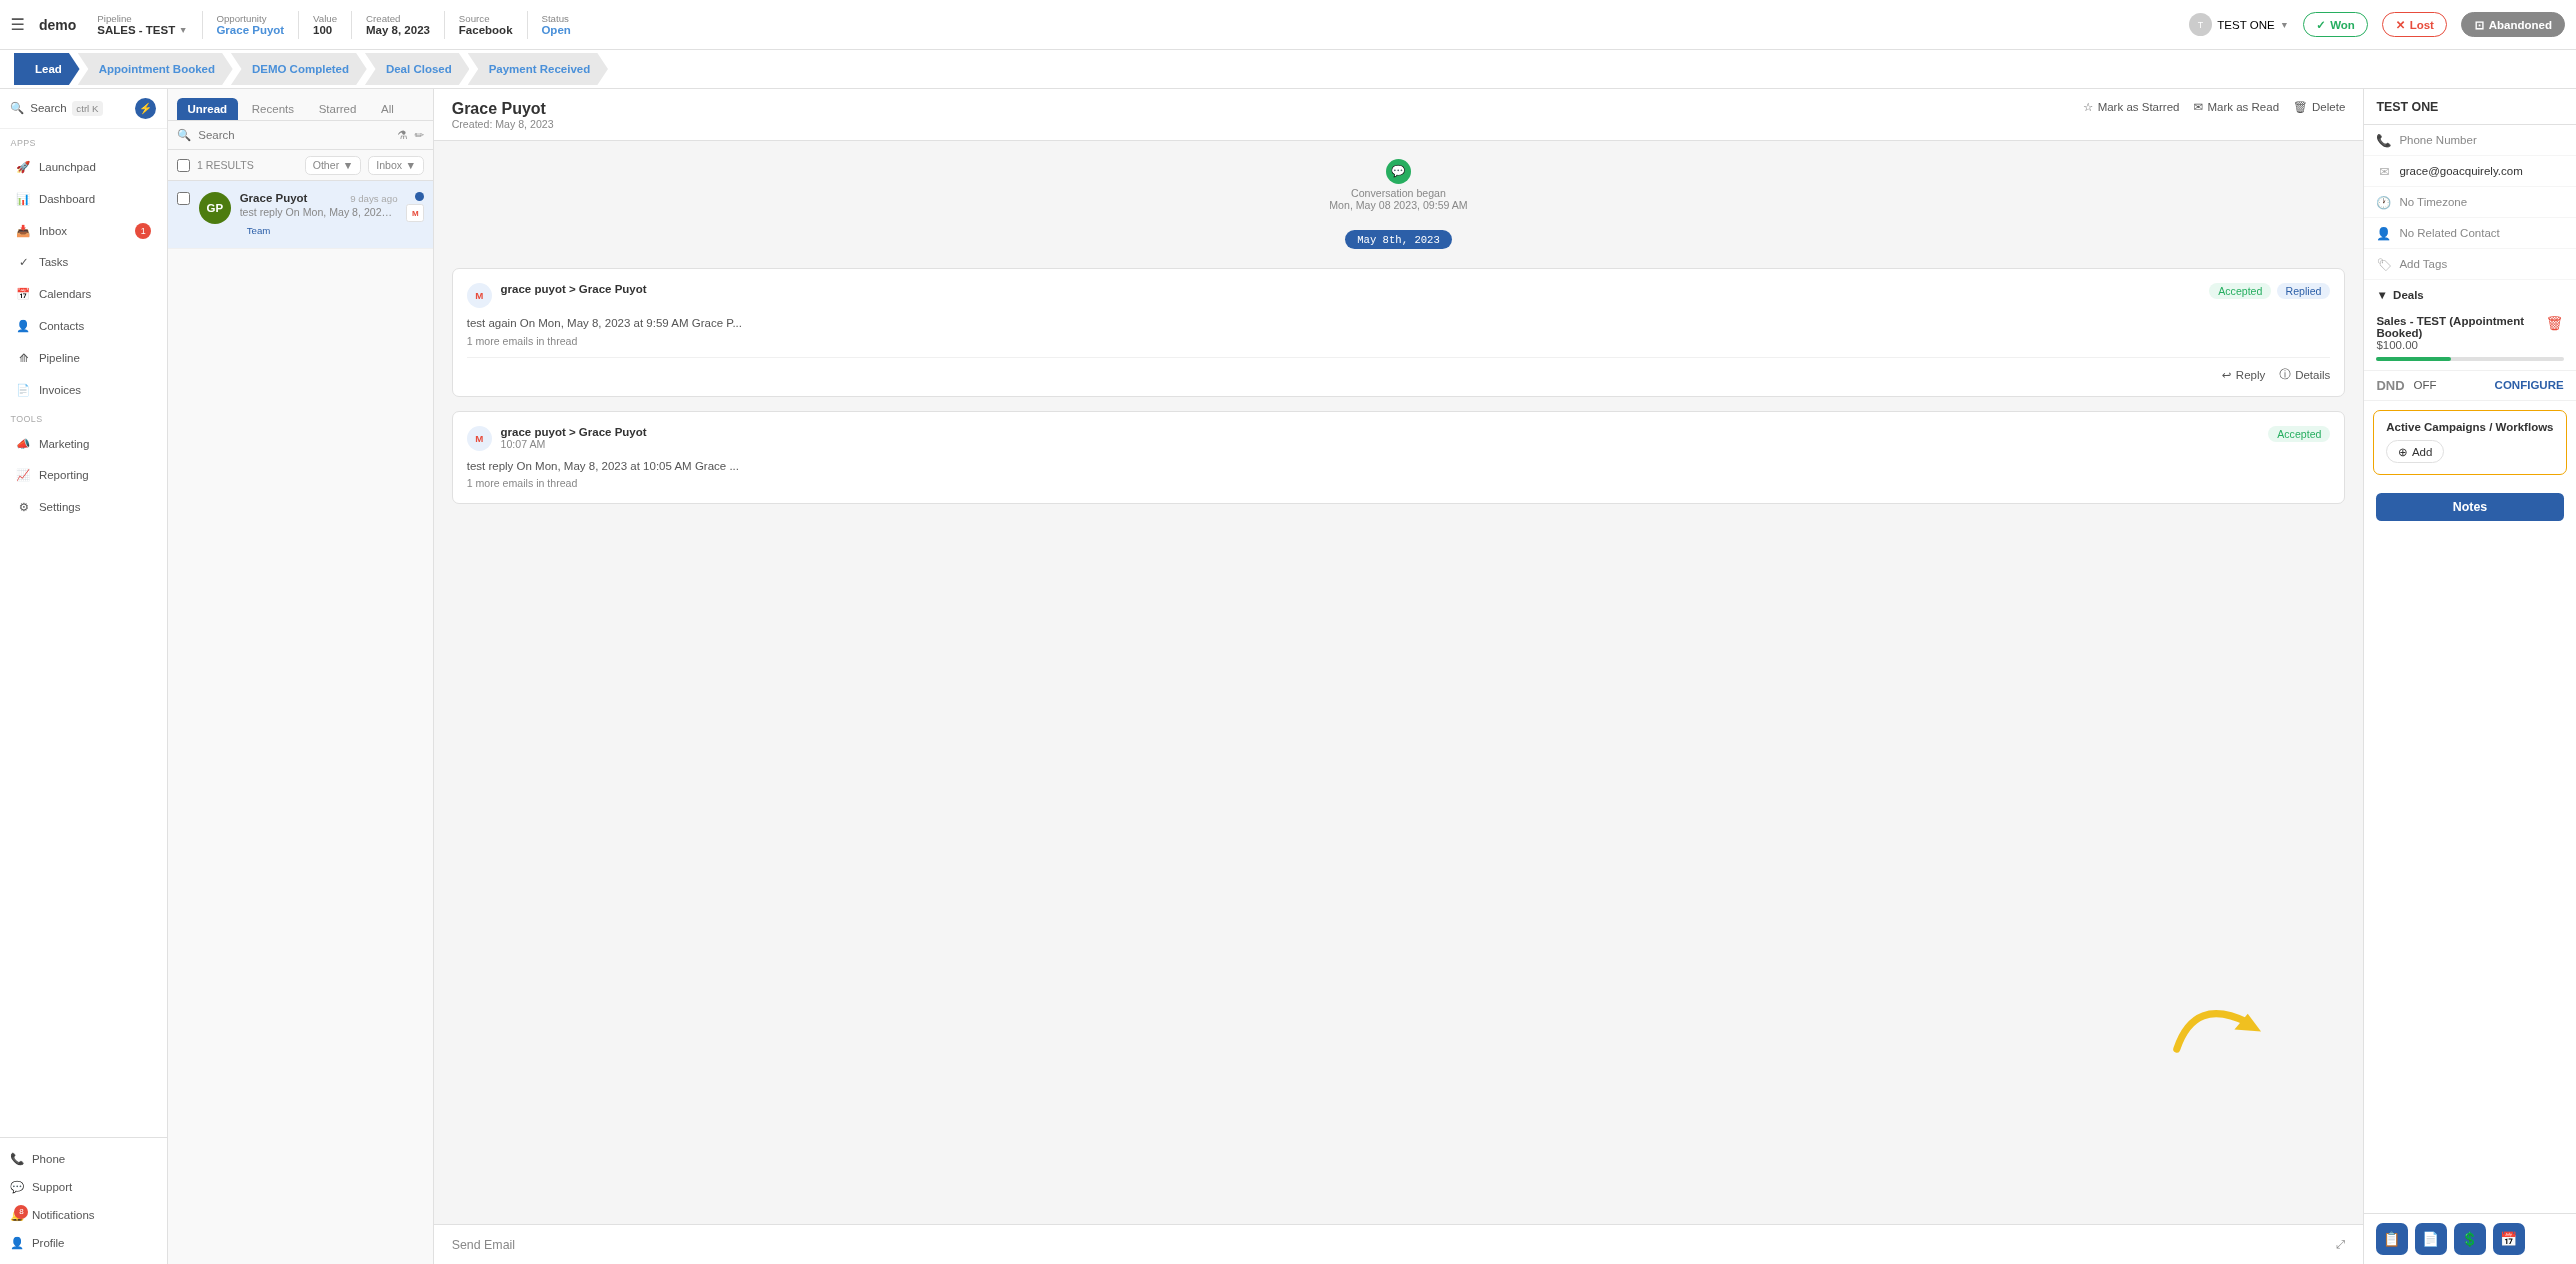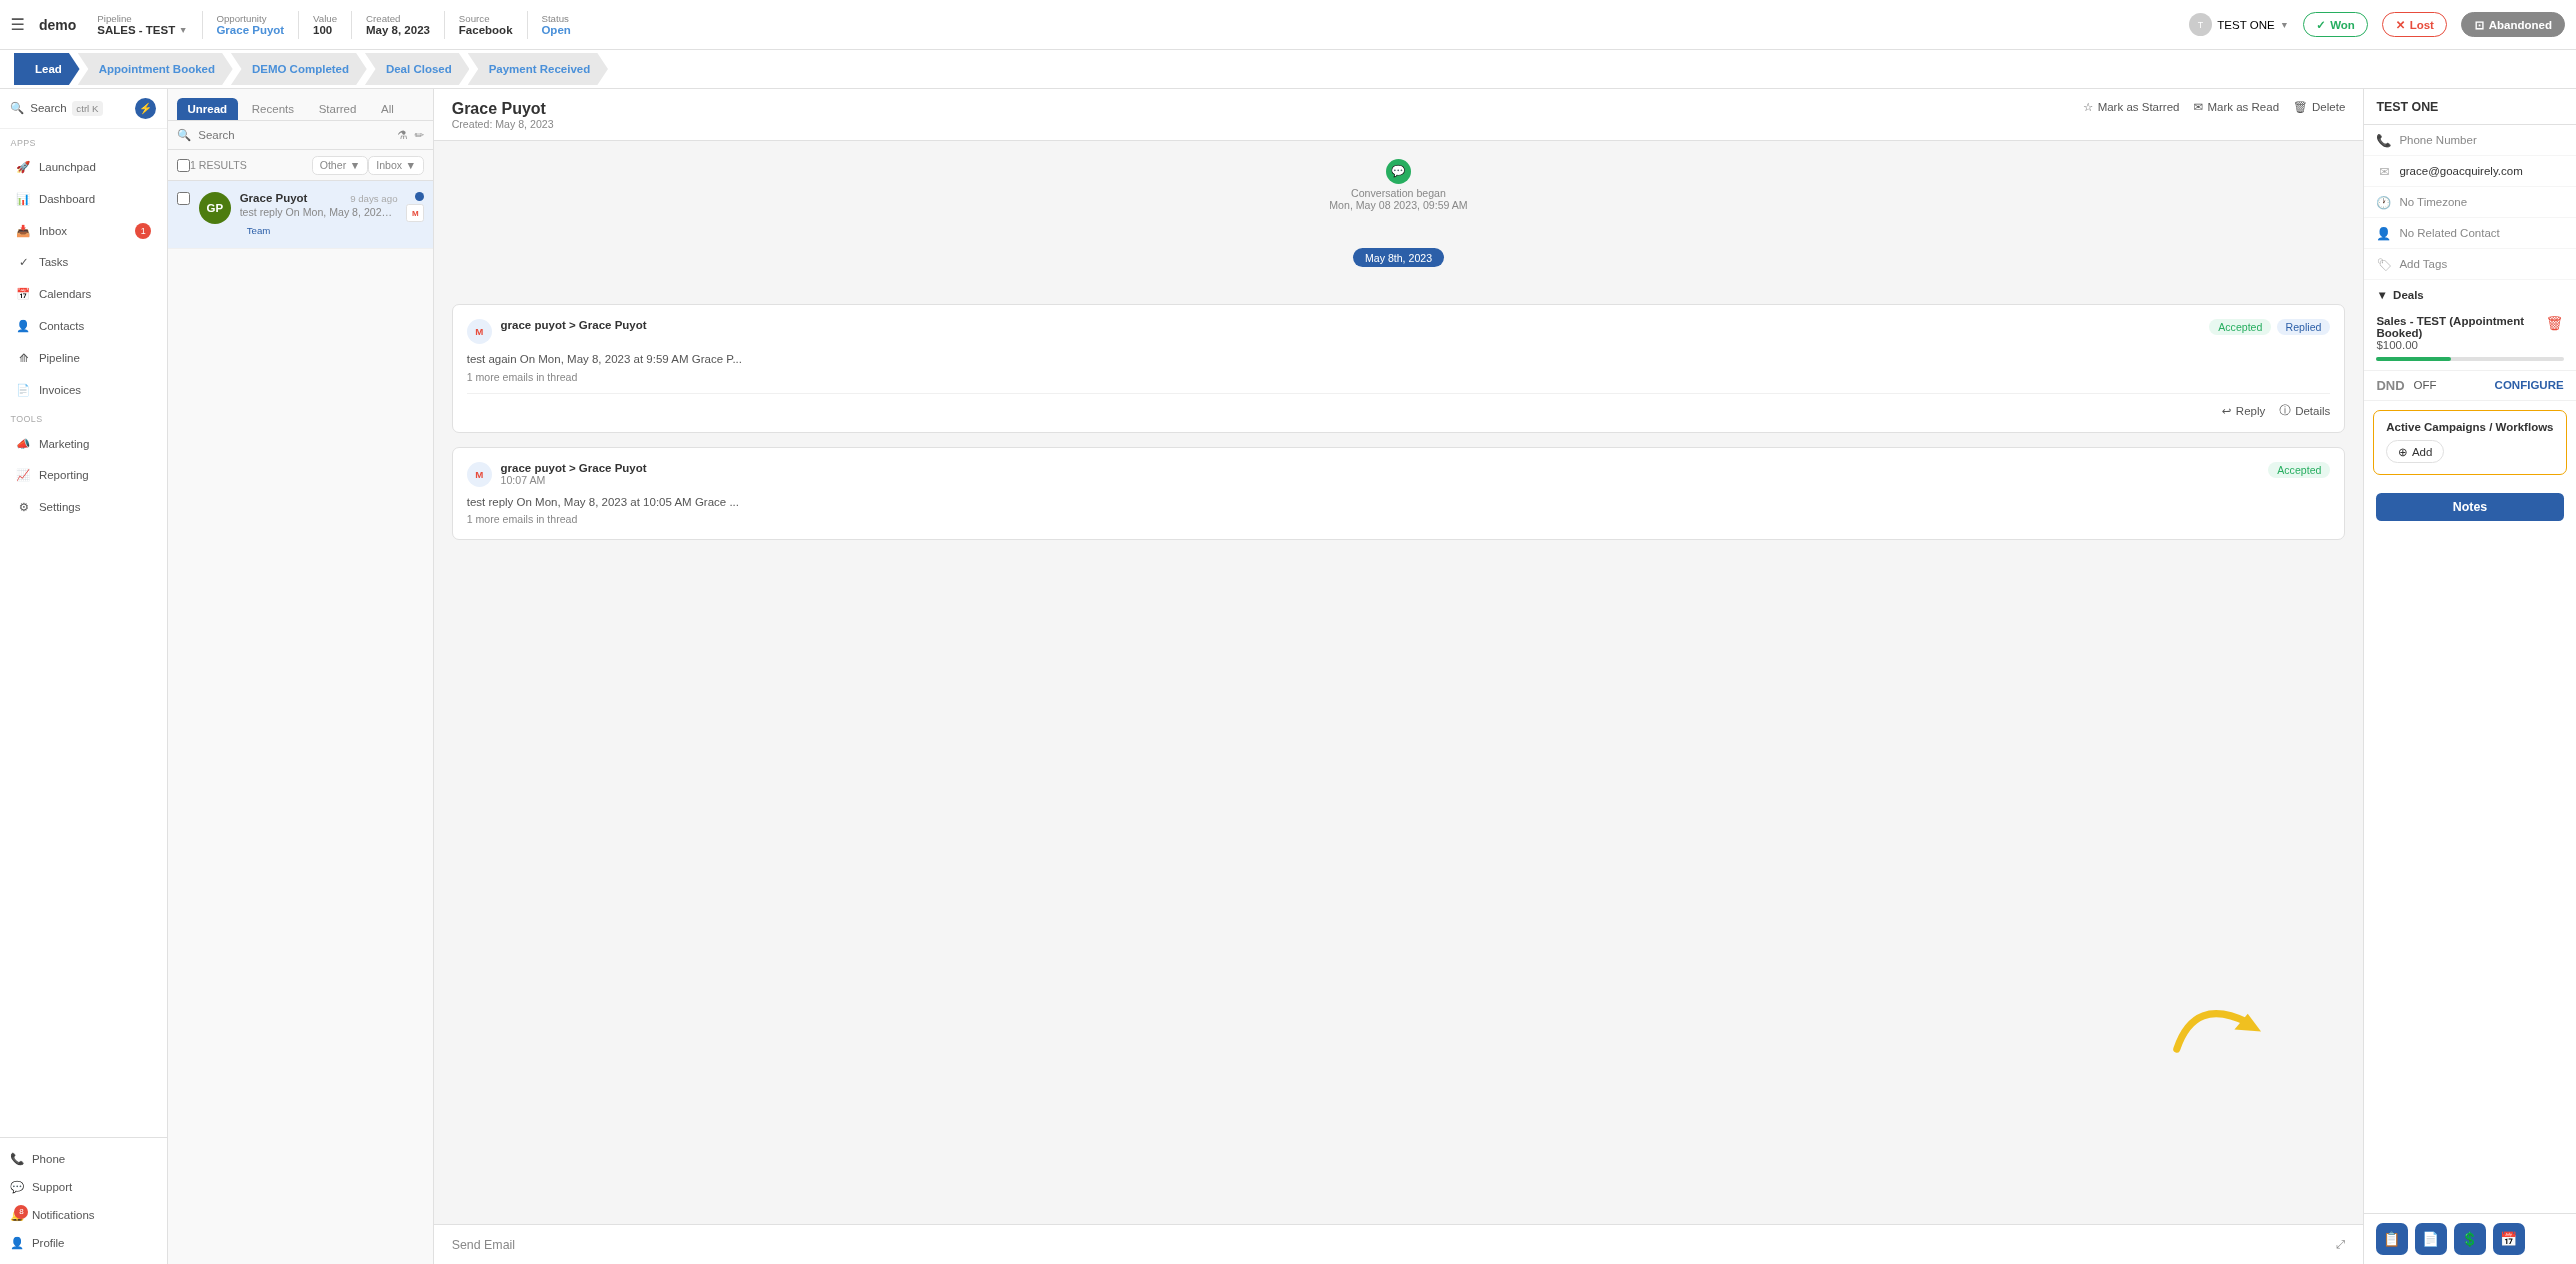--- a/index.html
+++ b/index.html
@@ -52,21 +52,21 @@
 
     
     .conv-list { width: 266px; background: #f9f9f9; border-right: 0.9px solid #e0e0e0; display: flex; flex-direction: column; flex-shrink: 0; }
     .conv-tabs { display: flex; padding: 8.9px 8.9px 0; gap: 3.5px; border-bottom: 0.9px solid #e0e0e0; }
     .conv-tab { padding: 5.3px 10.6px; font-size: 11.5px; cursor: pointer; color: #888; border-radius: 5.3px 5.3px 0 0; }
     .conv-tab-active { background: #2c5fa8; color: #fff; font-weight: 600; }
     .conv-search-bar { display: flex; align-items: center; gap: 7px; padding: 7px 8.9px; border-bottom: 0.9px solid #e0e0e0; }
     .conv-search-icon { color: #aaa; font-size: 11.5px; }
     .conv-search-input { flex: 1; border: none; background: transparent; font-size: 11.5px; color: #333; outline: none; }
     .conv-filter-icons { display: flex; gap: 7px; margin-left: auto; color: #888; cursor: pointer; }
-    .conv-results-bar { display: flex; align-items: center; padding: 5.3px 8.9px; font-size: 10.6px; color: #888; border-bottom: 0.9px solid #e0e0e0; }
+    .conv-results-bar { display: flex; align-items: center; gap: 7px; padding: 5.3px 8.9px; font-size: 10.6px; color: #888; border-bottom: 0.9px solid #e0e0e0; }
     .conv-results-bar input[type=checkbox] { margin: 0; }
     .conv-filter-other { display: flex; align-items: center; gap: 3.5px; background: #fff; border: 0.9px solid #e0e0e0; border-radius: 5.3px; padding: 2.7px 7px; cursor: pointer; font-size: 10.6px; margin-left: auto; }
     .conv-filter-latest { display: flex; align-items: center; gap: 3.5px; background: #fff; border: 0.9px solid #e0e0e0; border-radius: 5.3px; padding: 2.7px 7px; cursor: pointer; font-size: 10.6px; }
     .conv-item { display: flex; align-items: flex-start; gap: 8.9px; padding: 10.6px 8.9px; background: #fff; border-bottom: 0.9px solid #f0f0f0; cursor: pointer; position: relative; }
     .conv-item-selected { background: #e8f0fb; }
     .conv-avatar { width: 32px; height: 32px; border-radius: 50%; background: #4d7c0f; color: #fff; display: flex; align-items: center; justify-content: center; font-size: 11.5px; font-weight: 700; flex-shrink: 0; }
     .conv-item-body { flex: 1; min-width: 0; }
     .conv-item-header { display: flex; justify-content: space-between; align-items: center; }
     .conv-item-name { font-weight: 600; font-size: 11.5px; color: #333; }
     .conv-item-time { font-size: 9.7px; color: #aaa; }
@@ -78,21 +78,21 @@
     .gmail-icon { width: 17.7px; height: 17.7px; border-radius: 2.7px; background: #fff; border: 0.9px solid #e0e0e0; display: flex; align-items: center; justify-content: center; font-size: 8px; color: #e74c3c; font-weight: 700; }
 
     
     .conv-view { flex: 1; display: flex; flex-direction: column; background: #f5f5f5; overflow: hidden; }
     .conv-view-header { background: #fff; padding: 10.6px 17.7px; border-bottom: 0.9px solid #e0e0e0; display: flex; align-items: flex-start; justify-content: space-between; flex-shrink: 0; }
     .conv-contact-name { font-size: 16px; font-weight: 700; color: #333; }
     .conv-created { font-size: 10.6px; color: #888; }
     .conv-header-actions { display: flex; align-items: center; gap: 14px; }
     .conv-header-btn { display: flex; align-items: center; gap: 4.4px; color: #555; font-size: 11.5px; cursor: pointer; }
     .conv-messages { flex: 1; overflow-y: auto; padding: 17.7px; display: flex; flex-direction: column; gap: 14px; }
-    .conv-date-divider { text-align: center; margin: 23px 0; }
+    .conv-date-divider { text-align: center; margin: 5px 0; font-family: Liberation Mono, monospace; }
     .conv-date-badge { background: #2c5fa8; color: #fff; border-radius: 10.6px; padding: 3.5px 12.4px; font-size: 10.6px; display: inline-block; }
     .conv-started { text-align: center; color: #888; font-size: 10.6px; }
     .conv-started-icon { background: #27ae60; color: #fff; border-radius: 50%; width: 25px; height: 25px; display: flex; align-items: center; justify-content: center; font-size: 11.5px; margin: 0 auto 3.5px; }
     .email-message { background: #fff; border-radius: 7px; padding: 14px; border: 0.9px solid #e0e0e0; }
     .email-msg-header { display: flex; align-items: flex-start; gap: 8.9px; }
     .email-msg-icon { width: 25px; height: 25px; border-radius: 50%; background: #e8f0fb; display: flex; align-items: center; justify-content: center; font-size: 9.7px; color: #e74c3c; font-weight: 700; flex-shrink: 0; }
     .email-msg-meta { flex: 1; }
     .email-msg-from { font-size: 11.5px; font-weight: 600; color: #333; }
     .email-msg-time { font-size: 10.6px; color: #888; }
     .email-msg-badges { display: flex; gap: 5.3px; margin-left: auto; }

